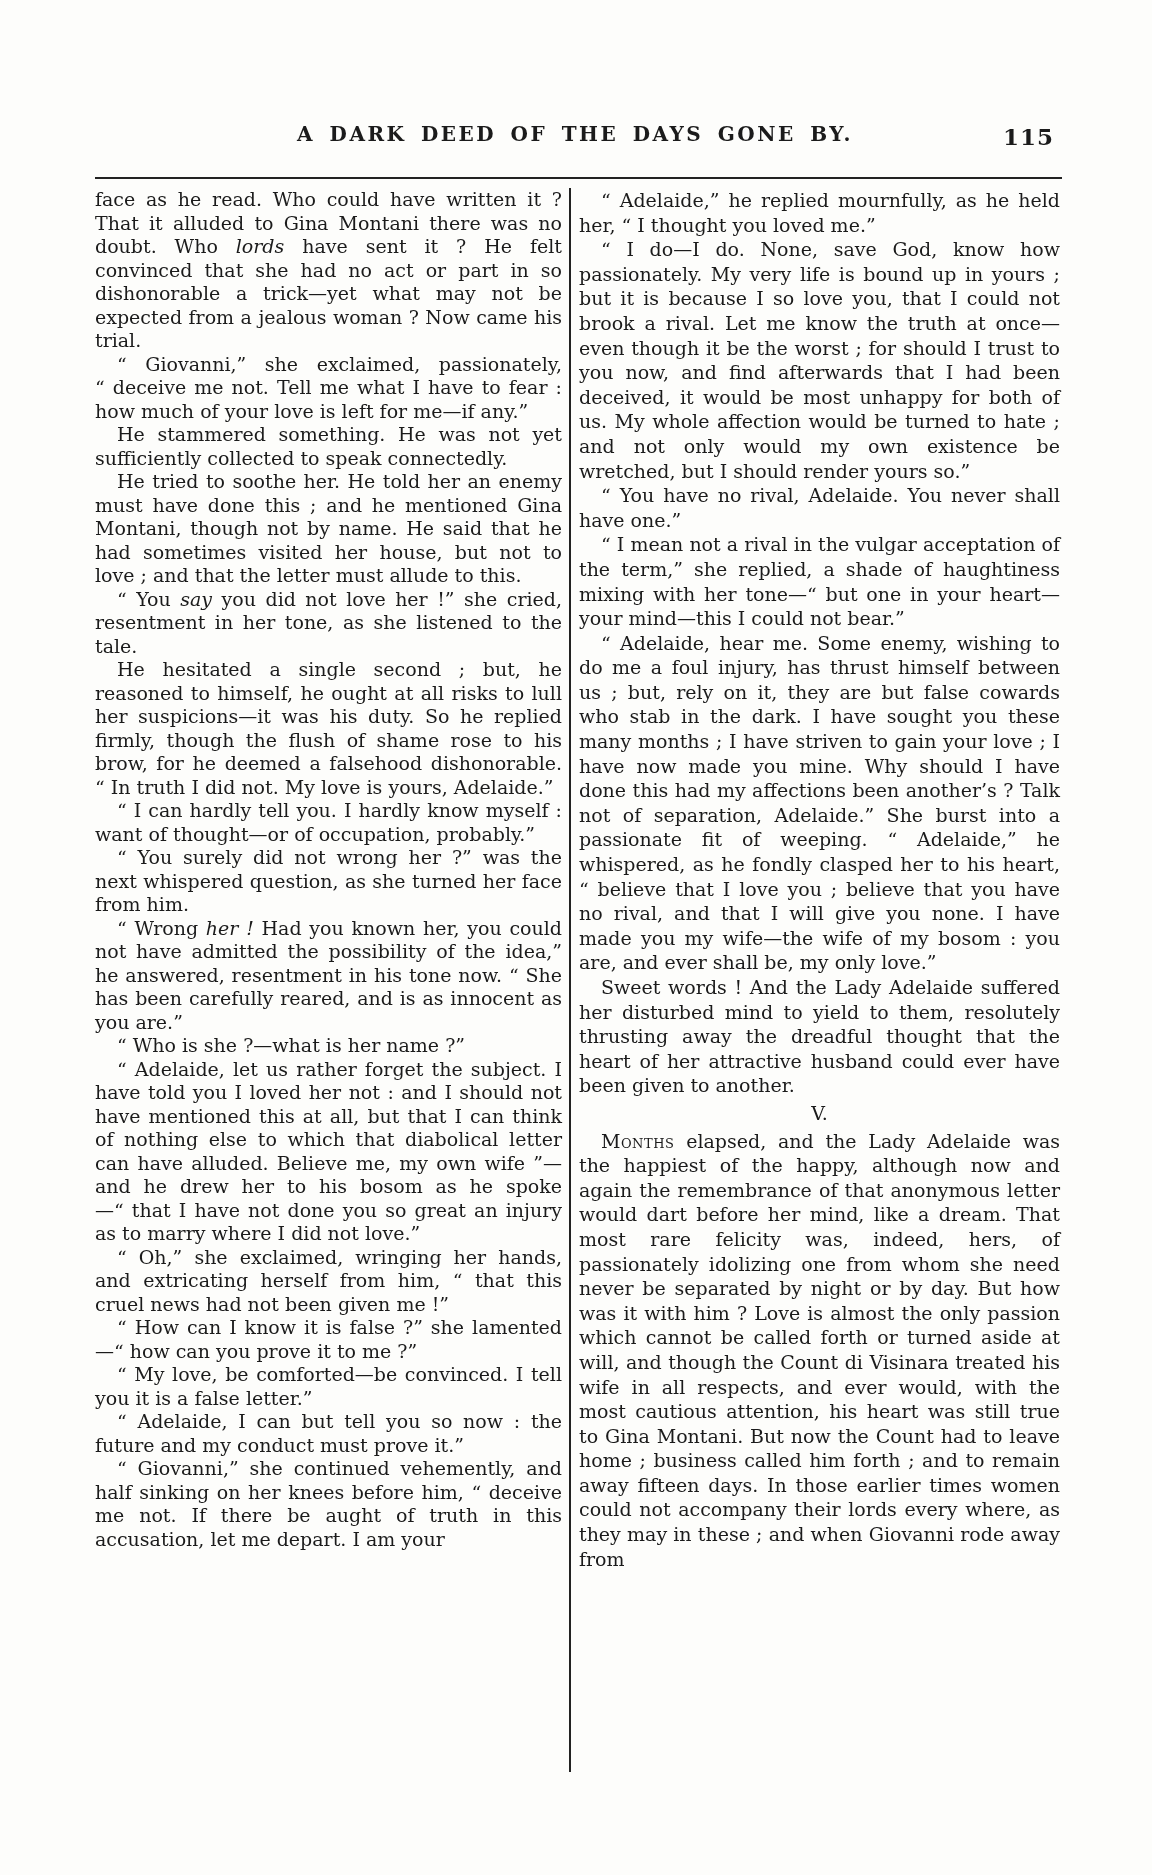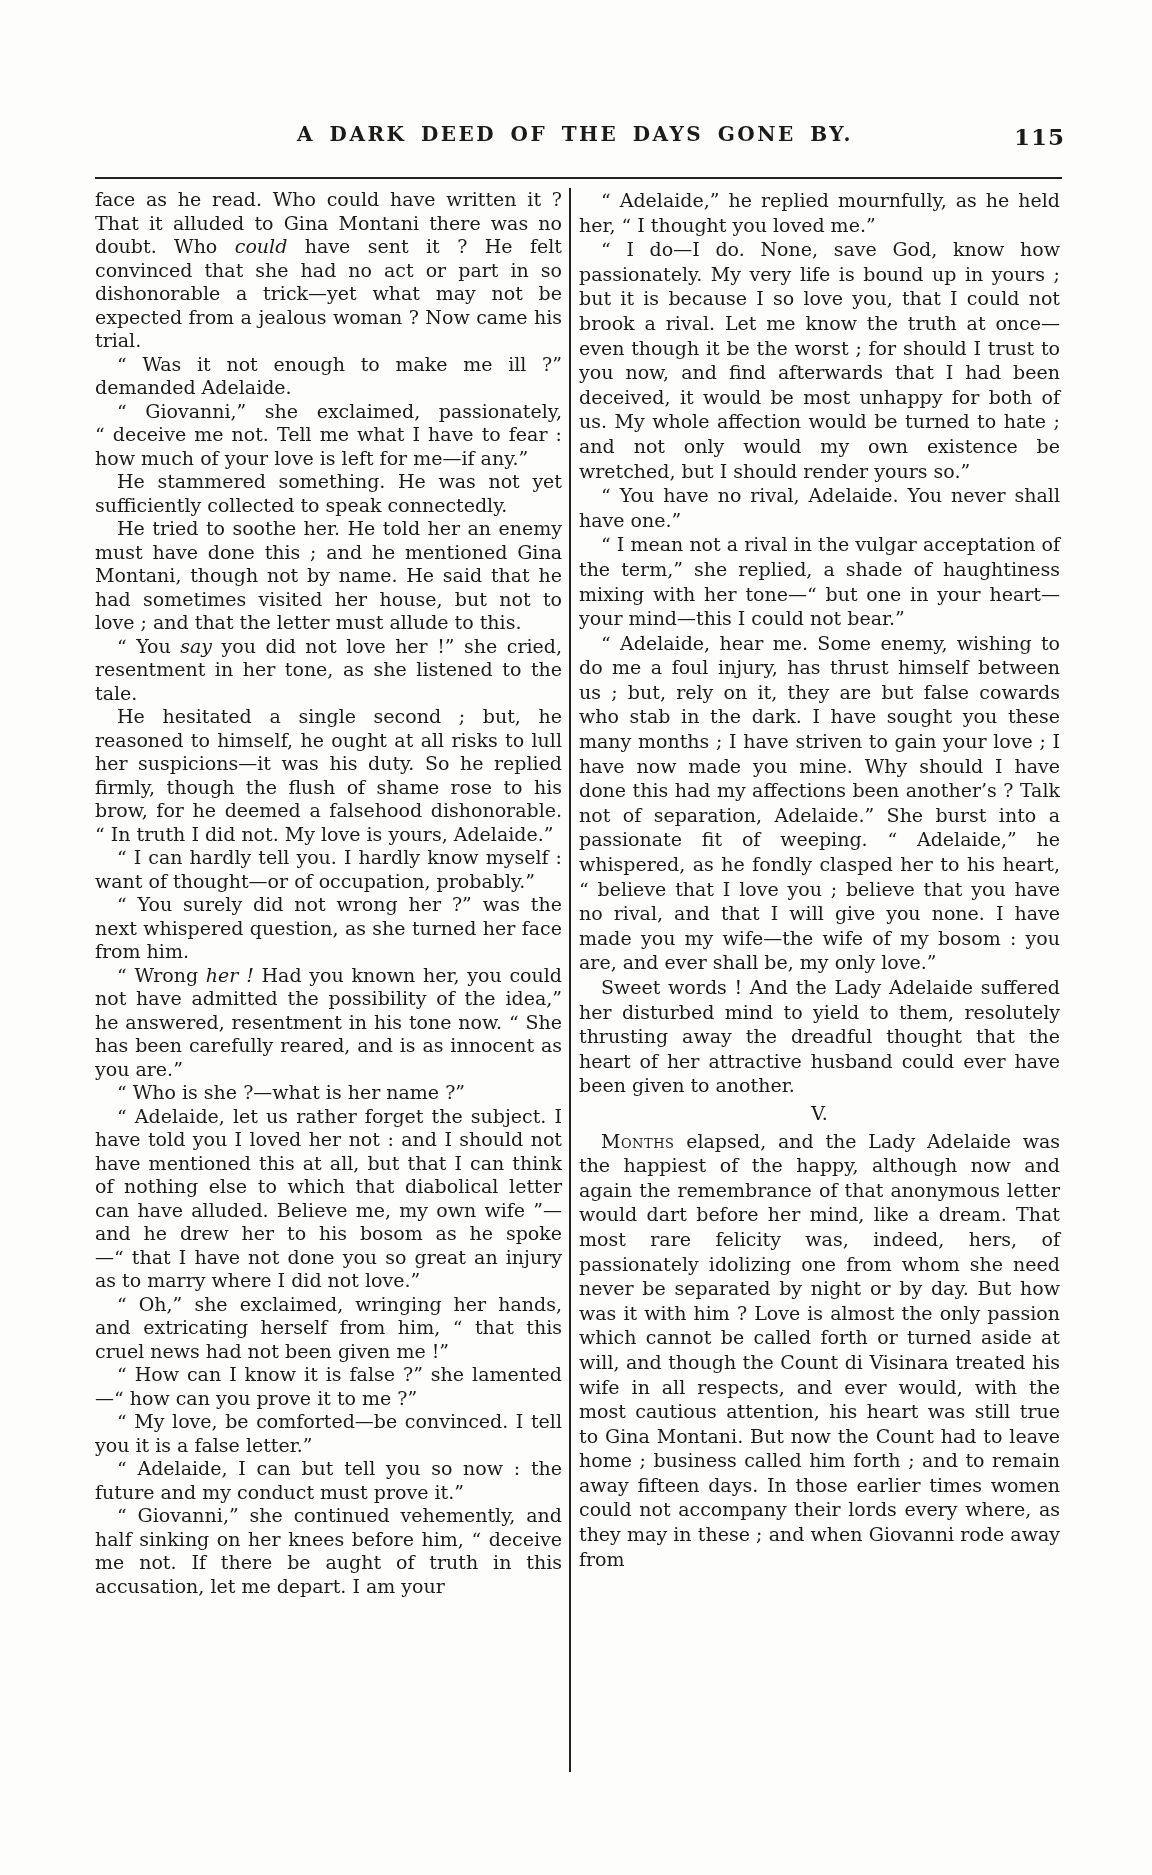--- a/index.html
+++ b/index.html
@@ -13,21 +13,21 @@
     height: 1875px;
     background: #fdfdfb;
     overflow: hidden;
     font-family: "DejaVu Serif", "Liberation Serif", serif;
     color: #1b1b1b;
   }
   .header {
     position: absolute;
     top: 122px;
     left: 95px;
-    right: 85px;
+    right: 96px;
     height: 32px;
   }
   .running-title {
     position: absolute;
     left: 95px;
     width: 770px;
     text-align: center;
     font-size: 20px;
     font-weight: 700;
     letter-spacing: 2.5px;
@@ -105,22 +105,21 @@
 <body>
 
 <div class="page">
   <div class="header">
     <div class="running-title">A DARK DEED OF THE DAYS GONE BY.</div>
     <div class="page-number">115</div>
   </div>
   <div class="header-rule"></div>
   <div class="columns">
     <div class="col col-left" id="col-left">
-        <p class="para noindent"><span>face as he read. Who could have written it&nbsp;? That it alluded to Gina Montani there was no doubt. Who </span><span class="it">could</span><span> have sent it&nbsp;? He felt convinced that she had no act or part in so dishonorable a trick—yet what may not be expected from a jealous woman&nbsp;? Now came his trial.</span></p>
-        <p class="para"><span>“&nbsp;Was it not enough to make me ill&nbsp;?” demanded Adelaide.</span></p>
+        <p class="para noindent"><span>face as he read. Who could have written it&nbsp;? That it alluded to Gina Montani there was no doubt. Who </span><span class="it">lords</span><span> have sent it&nbsp;? He felt convinced that she had no act or part in so dishonorable a trick—yet what may not be expected from a jealous woman&nbsp;? Now came his trial.</span></p>
         <p class="para"><span>“&nbsp;Giovanni,” she exclaimed, passionately, “&nbsp;deceive me not. Tell me what I have to fear&nbsp;: how much of your love is left for me—if any.”</span></p>
         <p class="para"><span>He stammered something. He was not yet sufficiently collected to speak connectedly.</span></p>
         <p class="para"><span>He tried to soothe her. He told her an enemy must have done this&nbsp;; and he mentioned Gina Montani, though not by name. He said that he had sometimes visited her house, but not to love&nbsp;; and that the letter must allude to this.</span></p>
         <p class="para"><span>“&nbsp;You </span><span class="it">say</span><span> you did not love her&nbsp;!” she cried, resentment in her tone, as she listened to the tale.</span></p>
         <p class="para"><span>He hesitated a single second&nbsp;; but, he reasoned to himself, he ought at all risks to lull her suspicions—it was his duty. So he replied firmly, though the flush of shame rose to his brow, for he deemed a falsehood dishonorable. “&nbsp;In truth I did not. My love is yours, Adelaide.”</span></p>
         <p class="para"><span>“&nbsp;I can hardly tell you. I hardly know myself&nbsp;: want of thought—or of occupation, probably.”</span></p>
         <p class="para"><span>“&nbsp;You surely did not wrong her&nbsp;?” was the next whispered question, as she turned her face from him.</span></p>
         <p class="para"><span>“&nbsp;Wrong </span><span class="it">her&nbsp;!</span><span> Had you known her, you could not have admitted the possibility of the idea,” he answered, resentment in his tone now. “&nbsp;She has been carefully reared, and is as innocent as you are.”</span></p>
         <p class="para"><span>“&nbsp;Who is she&nbsp;?—what is her name&nbsp;?”</span></p>
         <p class="para"><span>“&nbsp;Adelaide, let us rather forget the subject. I have told you I loved her not&nbsp;: and I should not have mentioned this at all, but that I can think of nothing else to which that diabolical letter can have alluded. Believe me, my own wife&nbsp;”—and he drew her to his bosom as he spoke—“&nbsp;that I have not done you so great an injury as to marry where I did not love.”</span></p>

